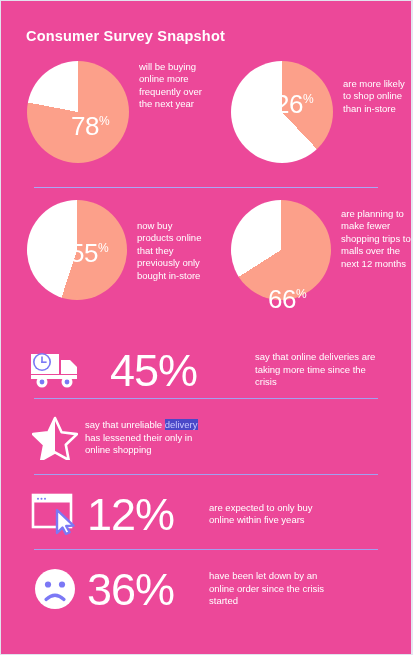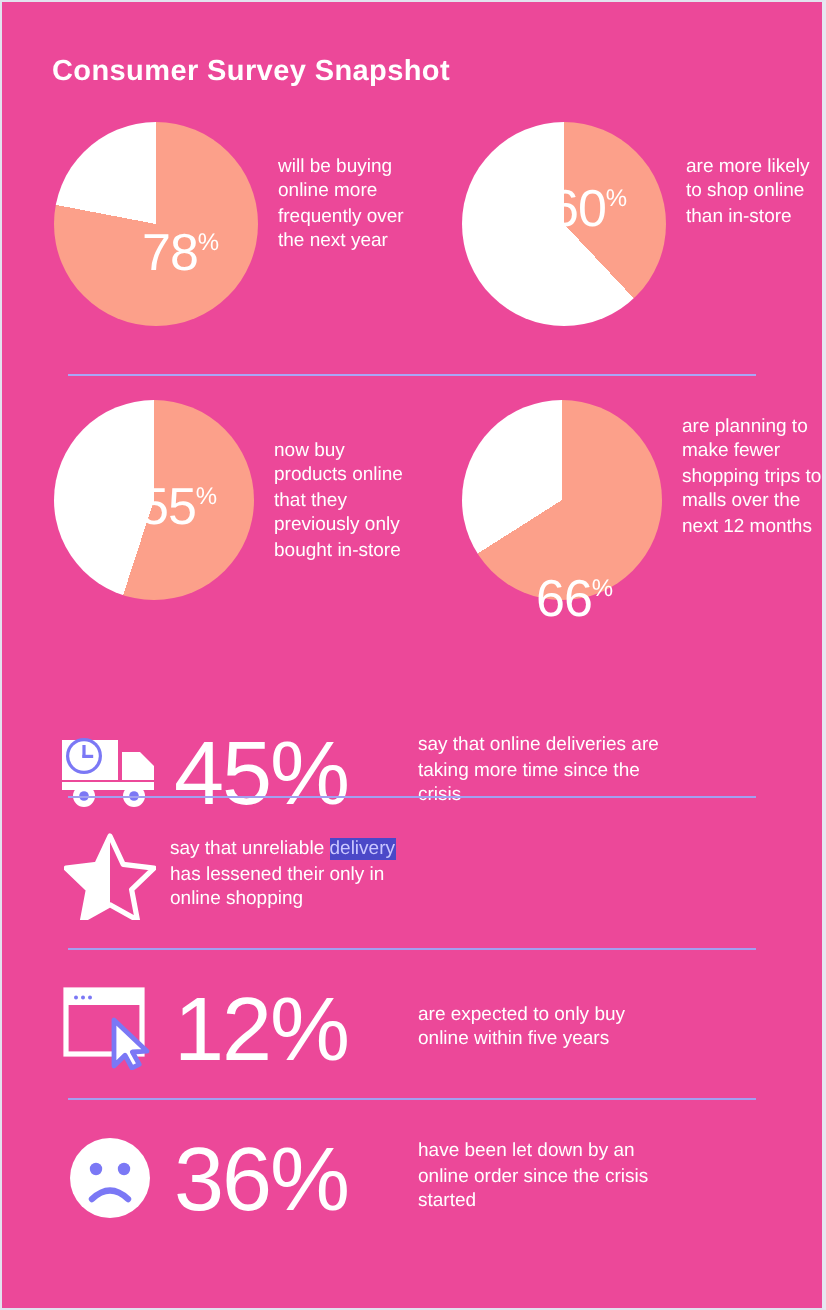--- a/index.html
+++ b/index.html
@@ -151,28 +151,28 @@
   <div class="title">Consumer Survey Snapshot</div>
 
   <div class="pie-row pie-row-1">
     <div class="pie-cell c1">
       <div class="pie-wrap">
         <div class="pie" id="pie0" style="width: 102px; height: 102px; background: conic-gradient(rgb(252, 160, 138) 0deg, rgb(252, 160, 138) 280.8deg, rgb(255, 255, 255) 280.8deg, rgb(255, 255, 255) 360deg);"></div>
         <div class="pie-label" style="left:44px;top:52px;">
           <span class="num">78</span><span class="pct">%</span>
         </div>
       </div>
-      <div class="pie-caption" style="margin-top:17px;">will be buying online more frequently over the next year</div>
+      <div class="pie-caption" style="">will be buying online more frequently over the next year</div>
     </div>
 
     <div class="pie-cell c2">
       <div class="pie-wrap">
         <div class="pie" id="pie1" style="width: 102px; height: 102px; background: conic-gradient(rgb(252, 160, 138) 0deg, rgb(252, 160, 138) 136.8deg, rgb(255, 255, 255) 136.8deg, rgb(255, 255, 255) 360deg);"></div>
         <div class="pie-label" style="left:44px;top:30px;">
-          <span class="num">60</span><span class="pct">%</span>
+          <span class="num">26</span><span class="pct">%</span>
         </div>
       </div>
       <div class="pie-caption" style="margin-top:17px;">are more likely to shop online than in-store</div>
     </div>
   </div>
 
   <div class="divider d-top"></div>
 
   <div class="pie-row pie-row-2">
     <div class="pie-cell c1">
@@ -189,21 +189,21 @@
       <div class="pie-wrap">
         <div class="pie" id="pie3" style="width: 100px; height: 100px; background: conic-gradient(rgb(252, 160, 138) 0deg, rgb(252, 160, 138) 237.6deg, rgb(255, 255, 255) 237.6deg, rgb(255, 255, 255) 360deg);"></div>
         <div class="pie-label" style="left:37px;top:40px;margin-top:46px;">
           <span class="num">66</span><span class="pct">%</span>
         </div>
       </div>
       <div class="pie-caption" style="margin-top:8px;">are planning to make fewer shopping trips to malls over the next 12 months</div>
     </div>
   </div>
 
-  <div class="stat-row" style="top:354px;">
+  <div class="stat-row" style="top:338px;gap:23px;">
     <div class="stat-icon">
       <svg width="52" height="40" viewBox="0 0 52 40" aria-hidden="true">
         <path d="M2 4 h28 v20 h-28 z" fill="#ffffff"></path>
         <path d="M32 10 h9 l7 7 v7 h-16 z" fill="#ffffff"></path>
         <rect x="2" y="25" width="46" height="4" fill="#ffffff"></rect>
         <circle cx="13" cy="32" r="5.5" fill="#ffffff"></circle>
         <circle cx="13" cy="32" r="2.4" fill="#7b78f5"></circle>
         <circle cx="38" cy="32" r="5.5" fill="#ffffff"></circle>
         <circle cx="38" cy="32" r="2.4" fill="#7b78f5"></circle>
         <circle cx="13" cy="12" r="9" fill="#7b78f5"></circle>

